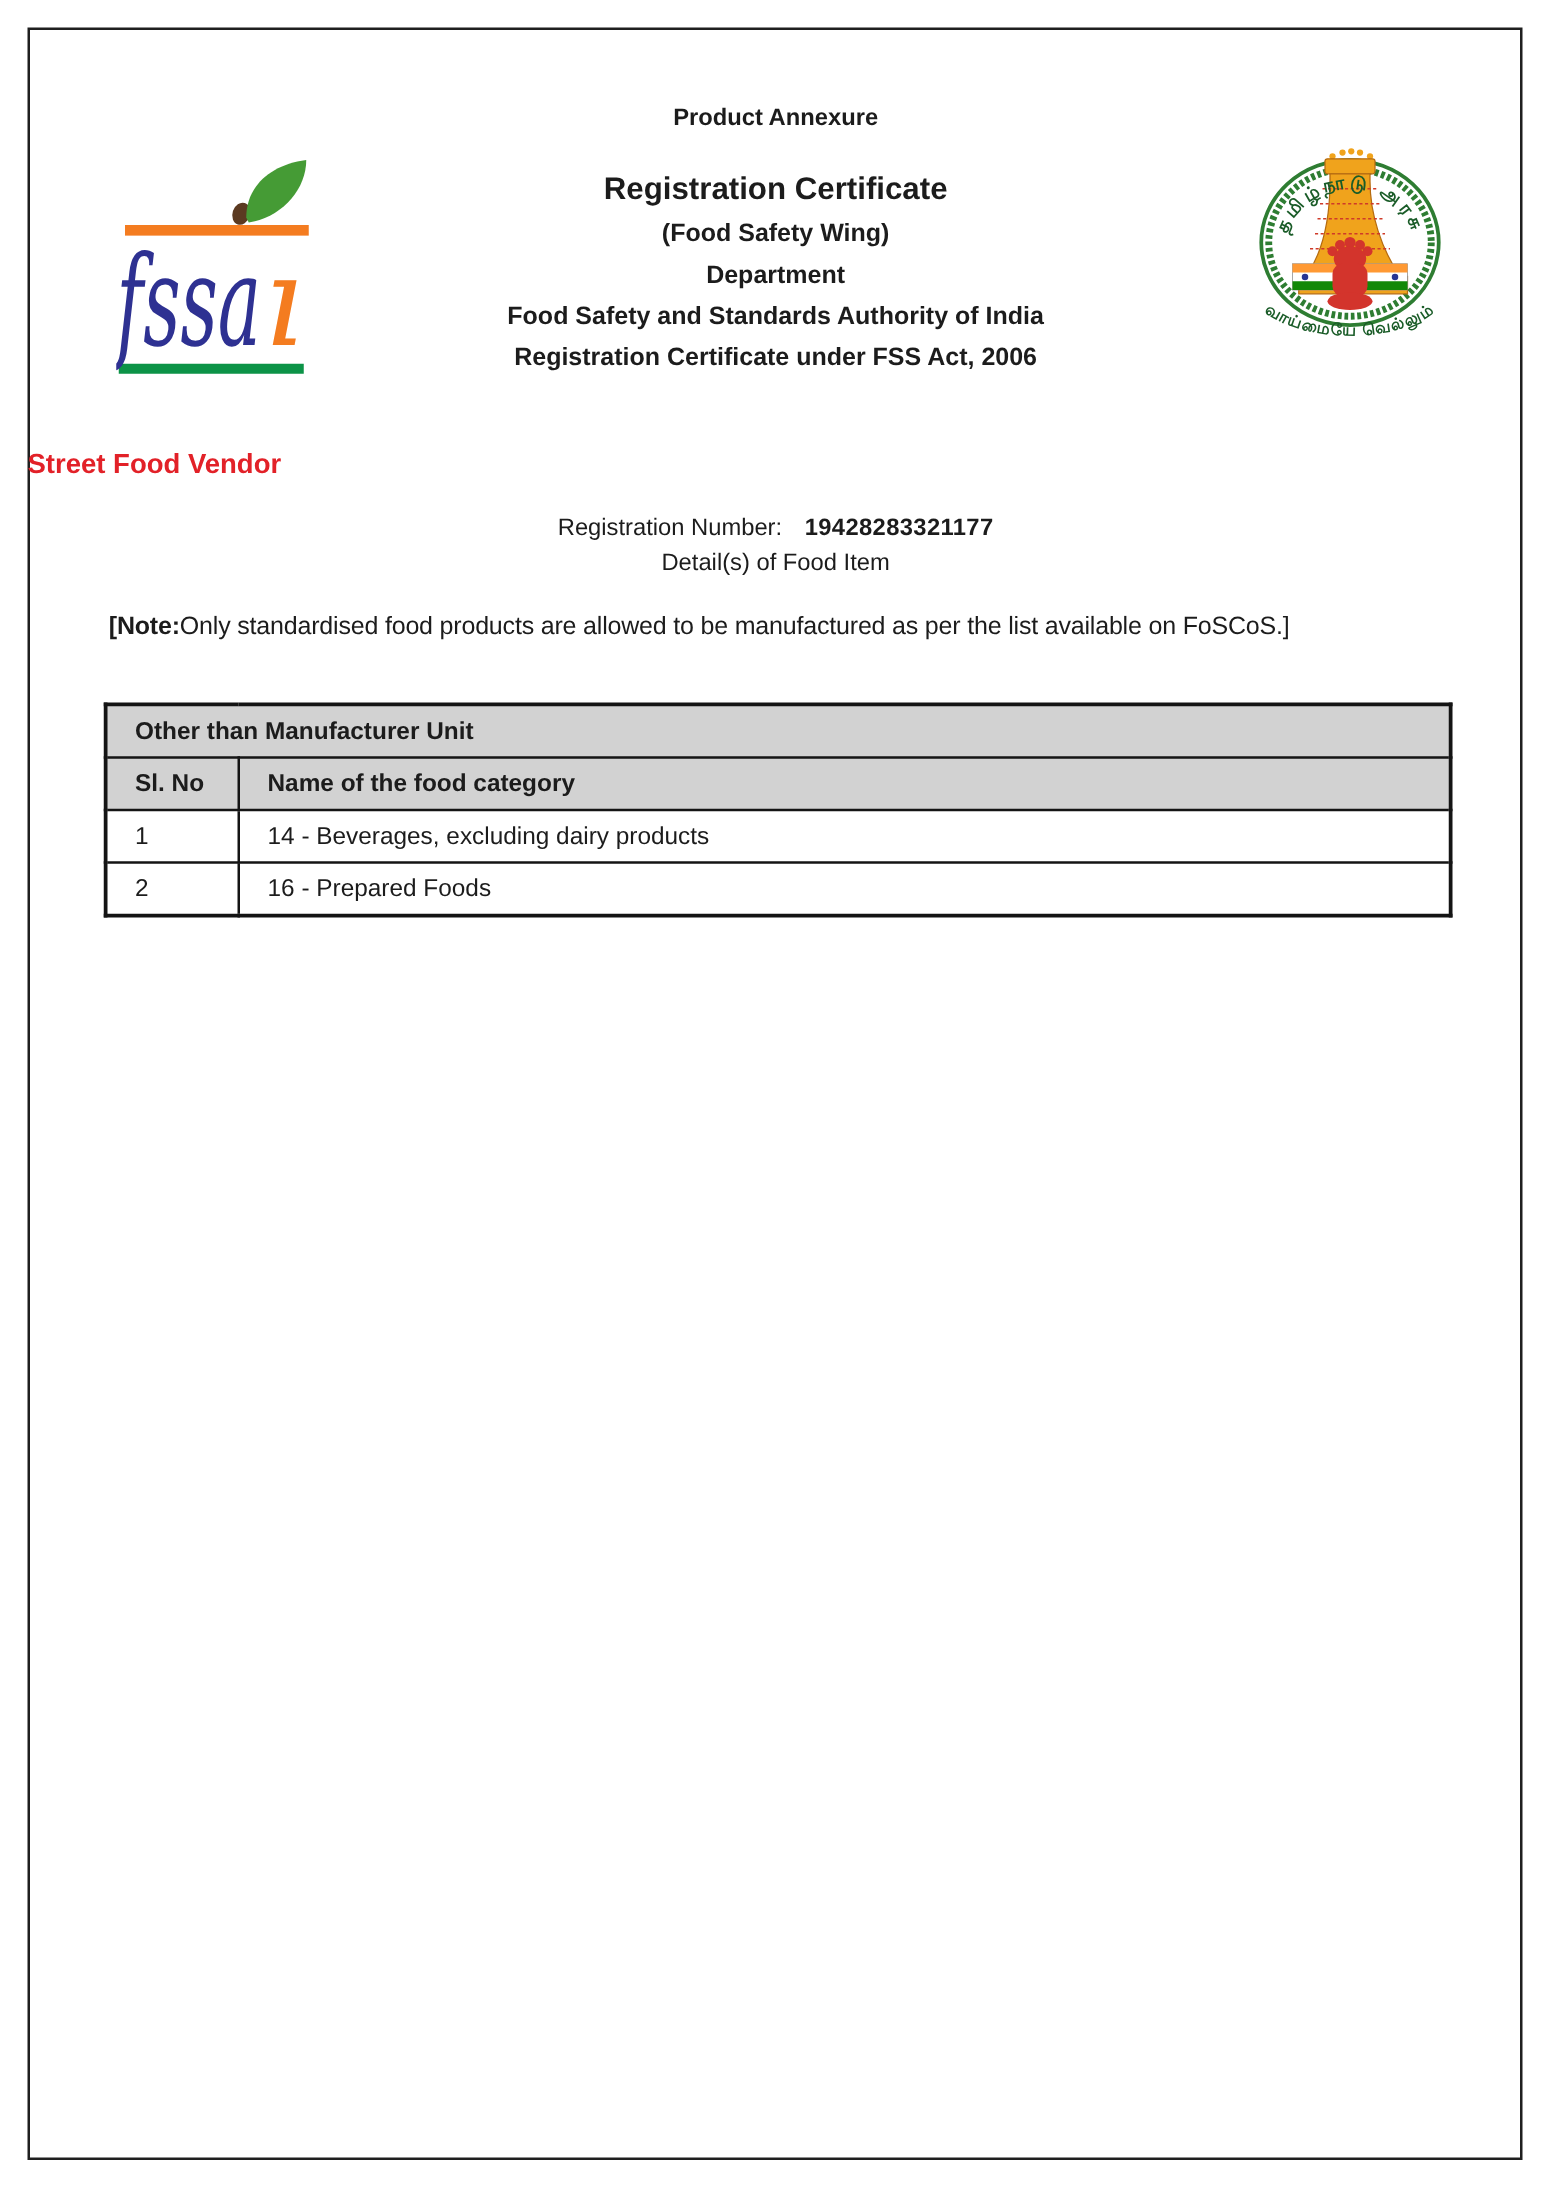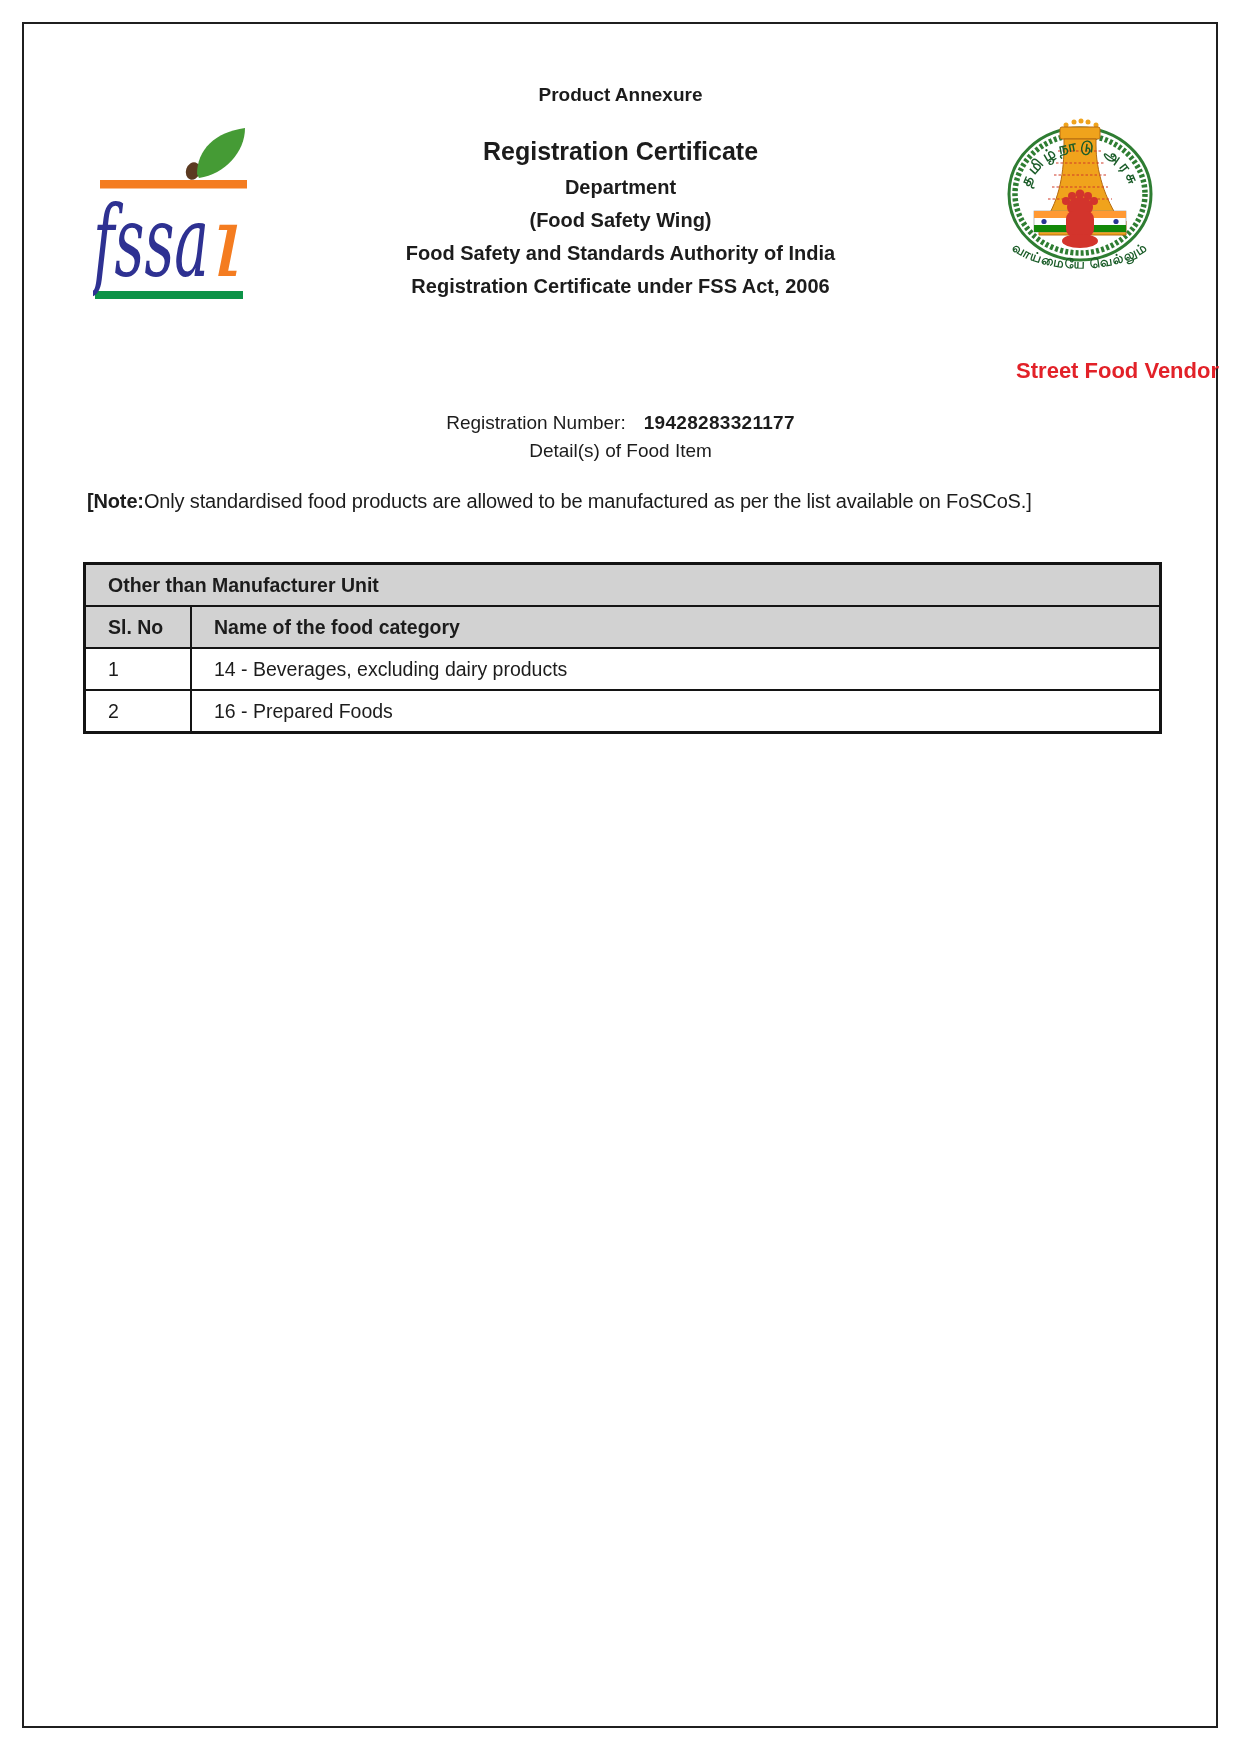--- a/index.html
+++ b/index.html
@@ -12,21 +12,21 @@
     border:2.5px solid #1f1f1f;
   }
   .annexure{
     position:absolute;left:22px;top:84px;width:1197px;text-align:center;
     font-size:19px;font-weight:bold;
   }
   .title-block{position:absolute;left:22px;top:131px;width:1197px;text-align:center;}
   .t1{font-size:25px;font-weight:bold;line-height:40px;}
   .t2{font-size:20px;font-weight:bold;line-height:33px;}
   .vendor{
-    position:absolute;left:22px;top:358px;width:1197px;text-align:right;
+    position:absolute;left:22px;top:358px;width:1197px;text-align:left;
     font-size:22px;font-weight:bold;color:#e22128;
   }
   .regline{
     position:absolute;left:22px;top:412px;width:1197px;text-align:center;
     font-size:19px;
   }
   .regline b{margin-left:18px;letter-spacing:.3px;}
   .details-heading{
     position:absolute;left:22px;top:440px;width:1197px;text-align:center;
     font-size:19px;
@@ -116,22 +116,22 @@
     <text font-size="15" font-weight="bold" fill="#1a5c28" letter-spacing="3">
       <textPath href="#arcTop" startOffset="50%" text-anchor="middle">தமிழ்நாடு அரசு</textPath>
     </text>
     <text font-size="13" font-weight="bold" fill="#1a5c28" letter-spacing="1">
       <textPath href="#arcBottom" startOffset="50%" text-anchor="middle">வாய்மையே வெல்லும்</textPath>
     </text>
   </svg>
 
   <div class="title-block">
     <div class="t1">Registration Certificate</div>
+    <div class="t2">(Food Safety Wing)</div>
     <div class="t2">Department</div>
-    <div class="t2">(Food Safety Wing)</div>
     <div class="t2">Food Safety and Standards Authority of India</div>
     <div class="t2">Registration Certificate under FSS Act, 2006</div>
   </div>
 
   <div class="vendor">Street Food Vendor</div>
 
   <div class="regline">
     <span>Registration Number:</span><b>19428283321177</b>
   </div>
 

